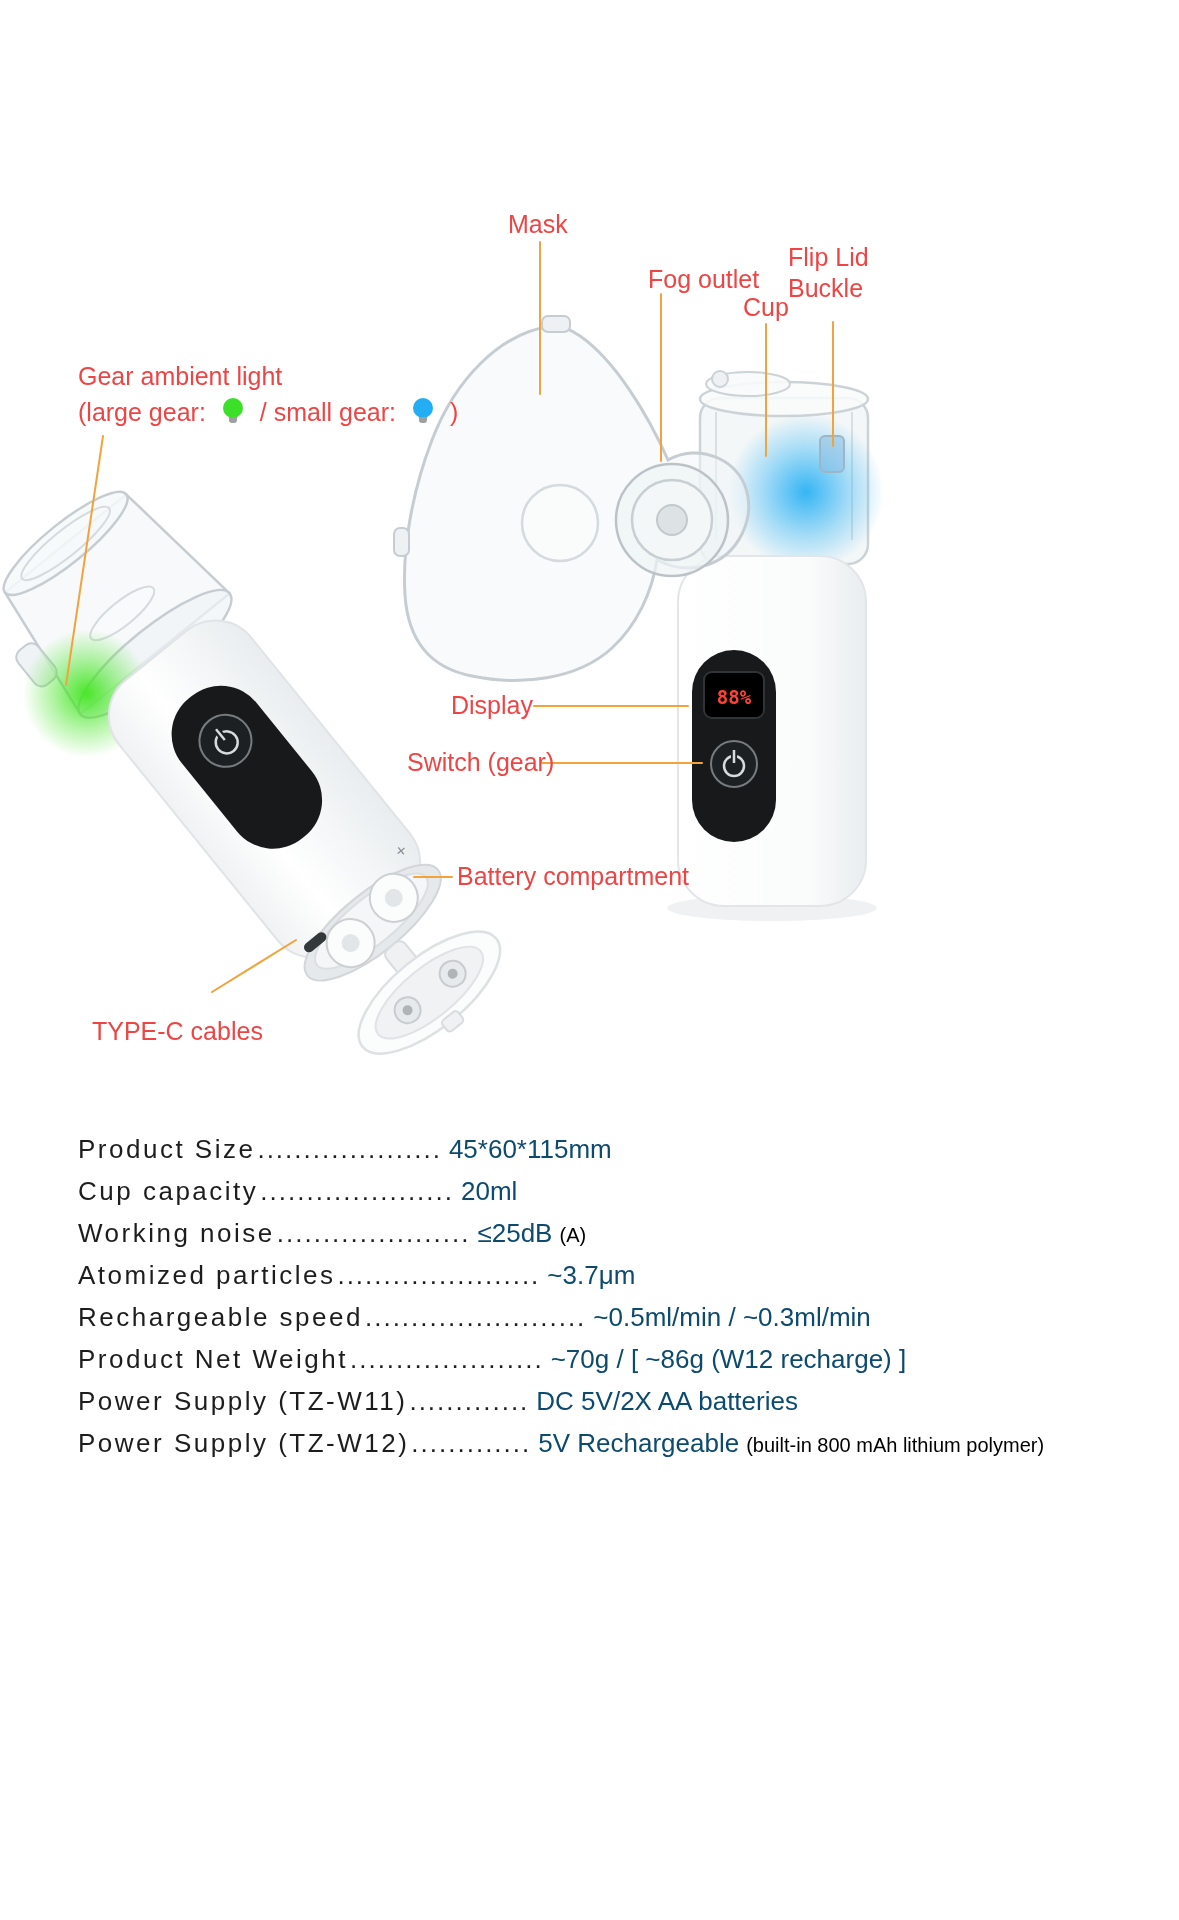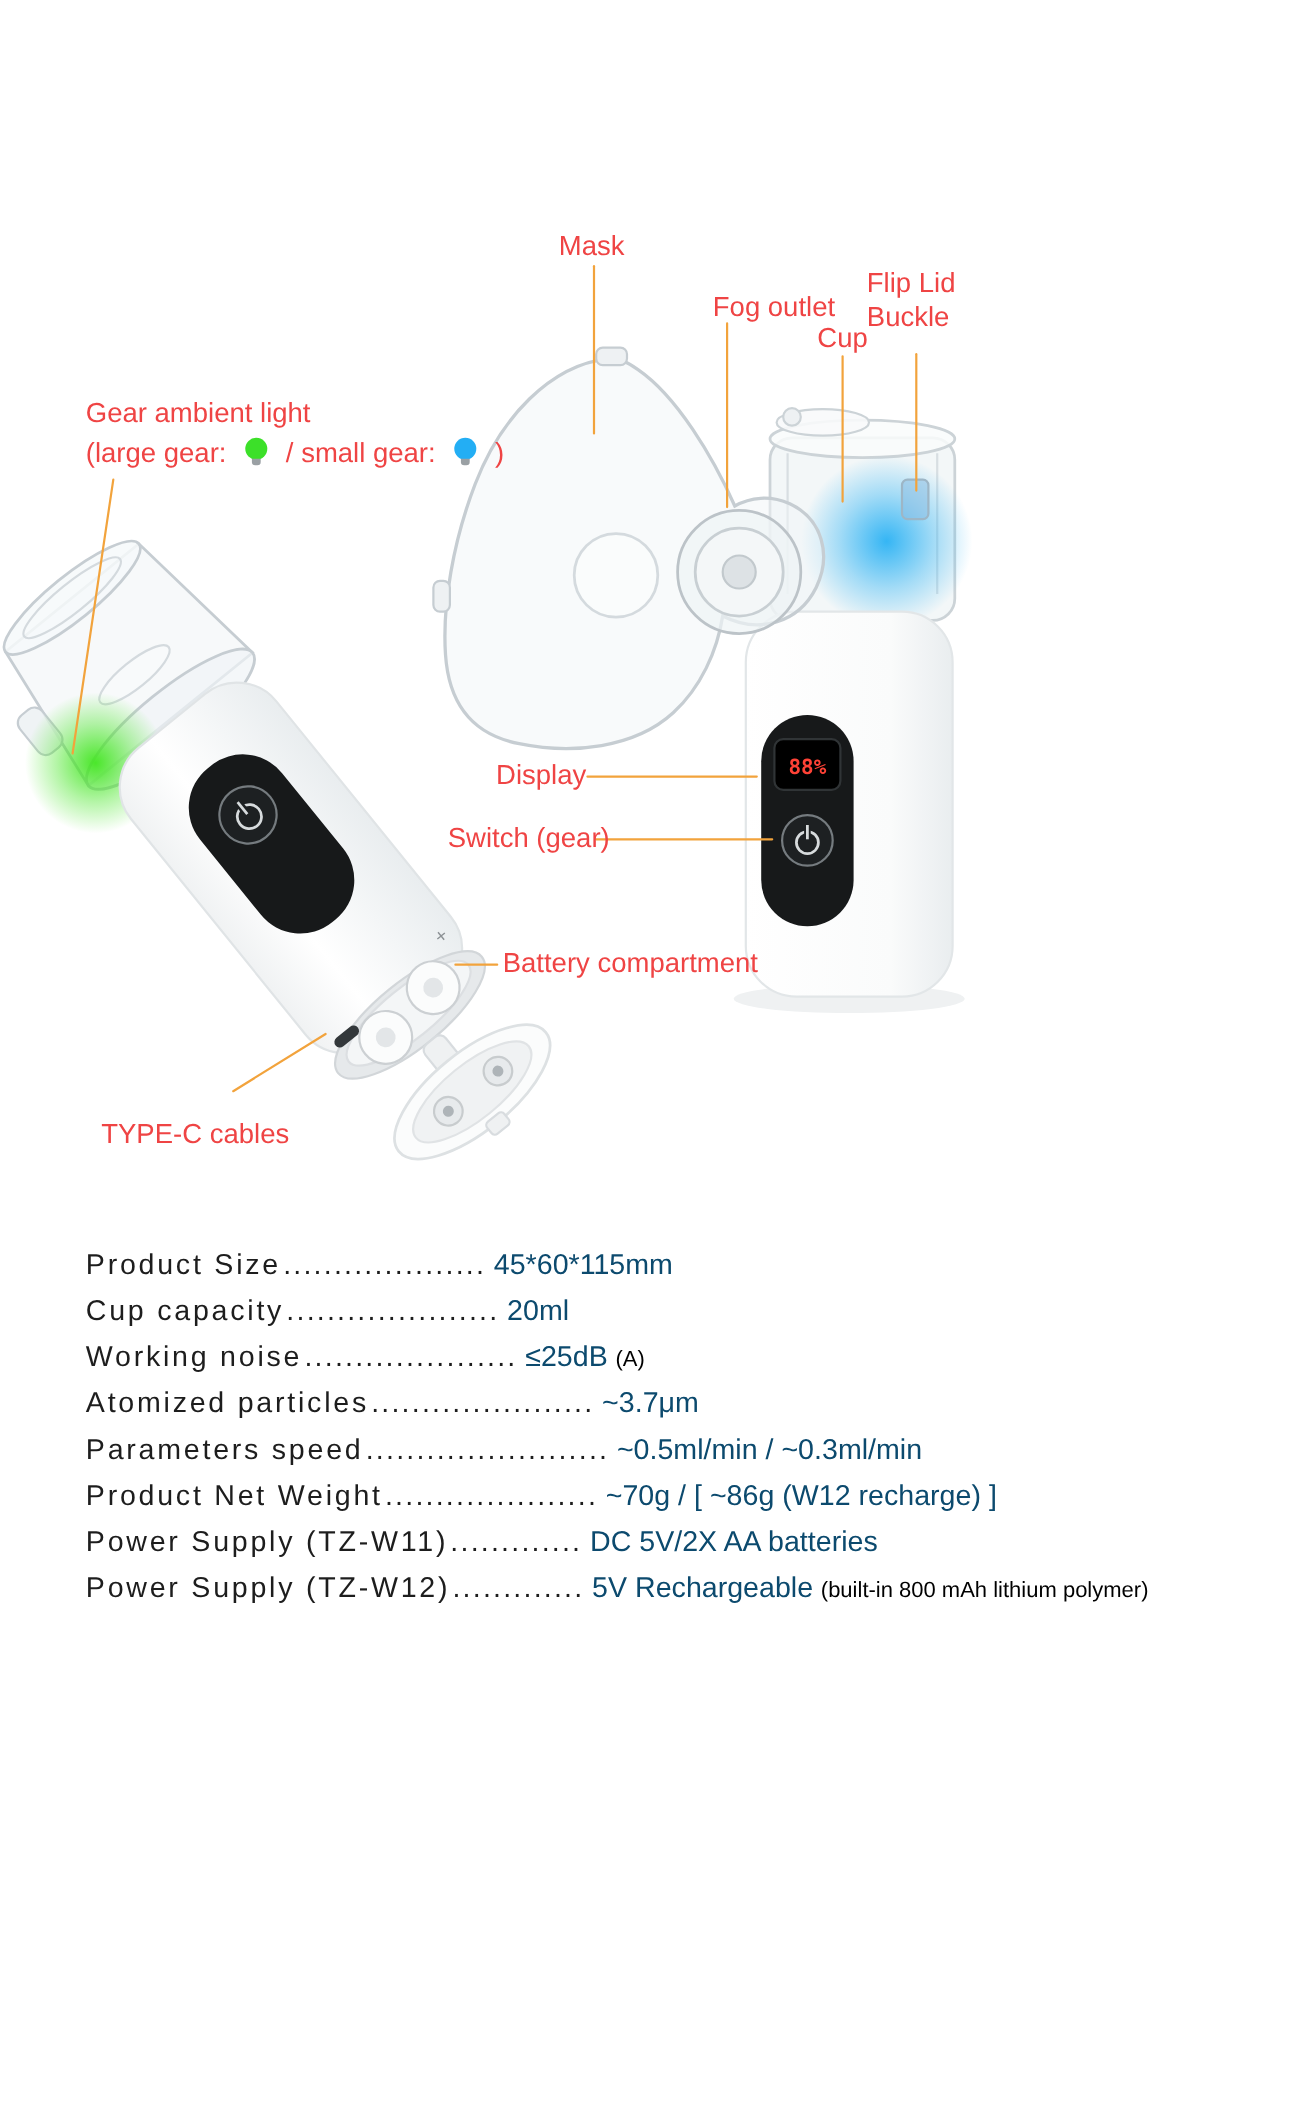--- a/index.html
+++ b/index.html
@@ -187,21 +187,21 @@
       <span class="spec-value">≤25dB</span>
       <span class="spec-note">(A)</span>
     </div>
     <div class="spec-row">
       <span class="spec-label">Atomized particles</span>
       <span class="spec-dots">......................</span>
       <span class="spec-value">~3.7μm</span>
       <span class="spec-note"></span>
     </div>
     <div class="spec-row">
-      <span class="spec-label">Parameters speed</span>
+      <span class="spec-label">Rechargeable speed</span>
       <span class="spec-dots">........................</span>
       <span class="spec-value">~0.5ml/min  /  ~0.3ml/min</span>
       <span class="spec-note"></span>
     </div>
     <div class="spec-row">
       <span class="spec-label">Product Net Weight</span>
       <span class="spec-dots">.....................</span>
       <span class="spec-value">~70g / [ ~86g (W12 recharge) ]</span>
       <span class="spec-note"></span>
     </div>

